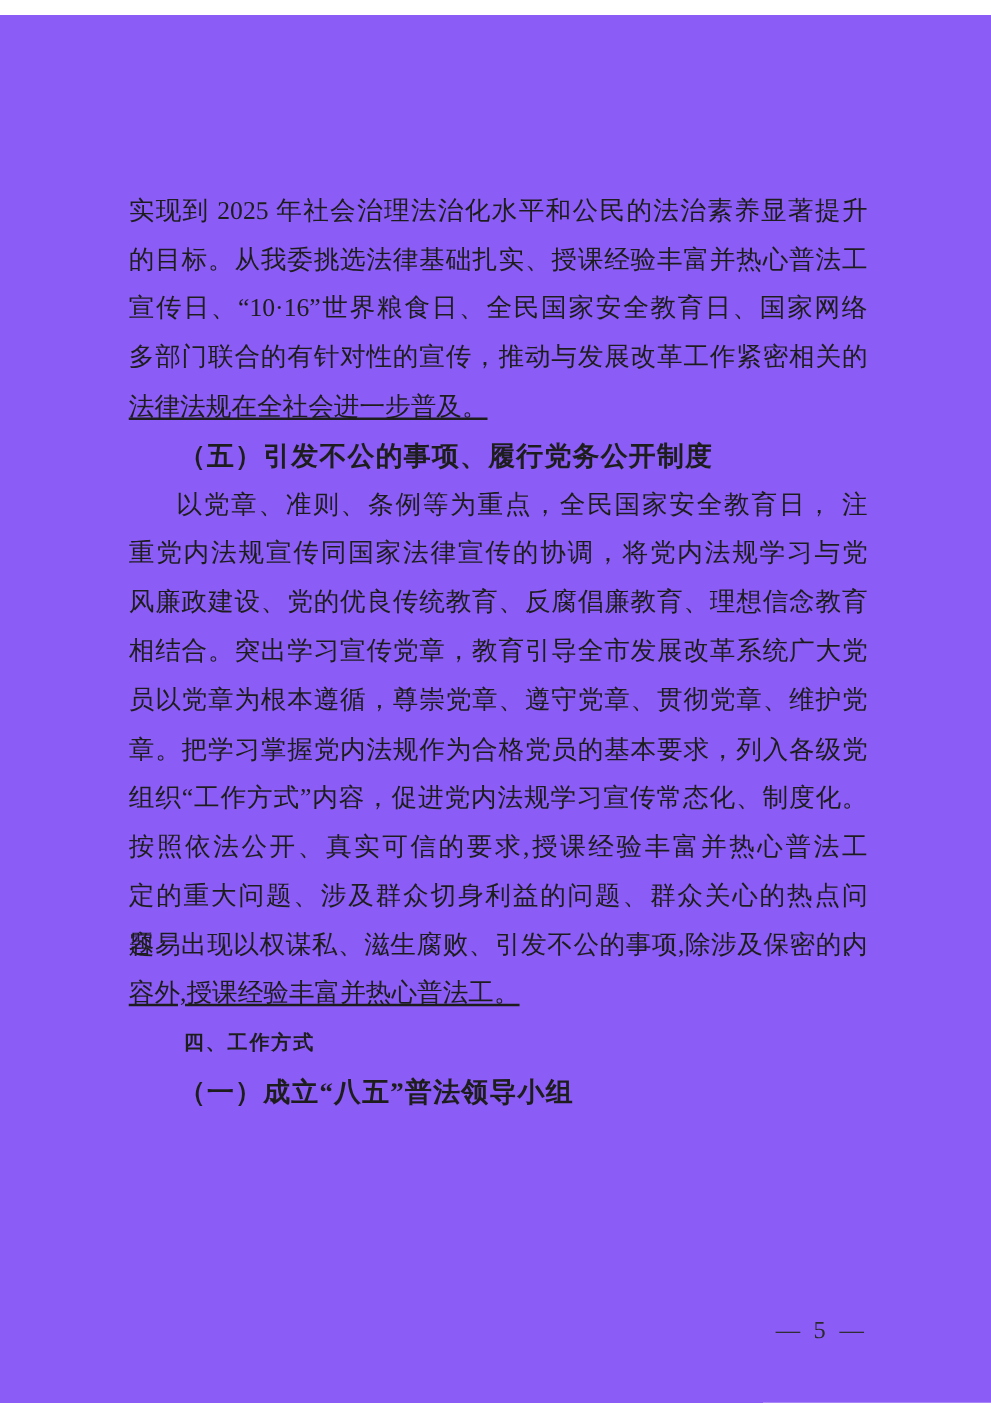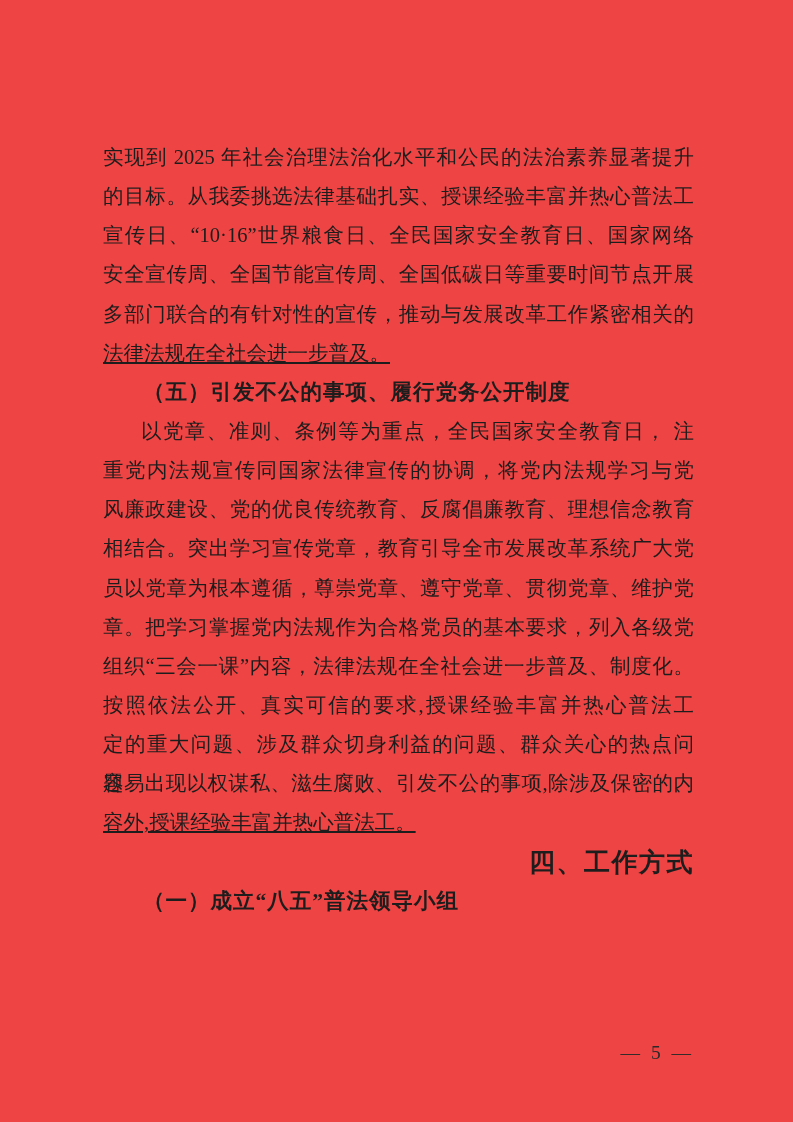--- a/index.html
+++ b/index.html
@@ -11,21 +11,22 @@
     height: 1122px;
     background: #ffffff;
     position: relative;
     overflow: hidden;
     font-family: "Liberation Serif", "DejaVu Serif", serif;
     color: #1d1d1d;
   }
   .page {
     position: absolute;
     inset: 0;
-    background: #ef4444;
+    background: #8b5cf6;
+    margin-top: 12px;
   }
   .doc {
     position: absolute;
     left: 103px;
     top: 138px;
     width: 591px;
   }
   .line {
     height: 39.15px;
     line-height: 39.15px;
@@ -53,23 +54,23 @@
     font-size: 21.5px;
     padding-left: 40px;
     text-align: left;
     white-space: nowrap;
     letter-spacing: 1px;
   }
   
   .line.h-hei {
     font-family: Liberation Serif, serif;
     font-weight: 600;
-    font-size: 26px;
+    font-size: 16px;
     padding-left: 44px;
-    text-align: right;
+    text-align: left;
     white-space: nowrap;
     letter-spacing: 1.5px;
   }
   .footer-pagenum {
     position: absolute;
     top: 1041px;
     right: 99px;
     font-size: 19.5px;
     line-height: 24px;
     letter-spacing: 3px;
@@ -79,31 +80,30 @@
 </style>
 </head>
 <body>
 
 <div class="page">
 
   <div class="doc">
     <div class="line fill">实现到 2025 年社会治理法治化水平和公民的法治素养显著提升</div>
     <div class="line fill">的目标。从我委挑选法律基础扎实、授课经验丰富并热心普法工</div>
     <div class="line fill">宣传日、“10·16”世界粮食日、全民国家安全教育日、国家网络</div>
-    <div class="line fill">安全宣传周、全国节能宣传周、全国低碳日等重要时间节点开展</div>
     <div class="line fill">多部门联合的有针对性的宣传，推动与发展改革工作紧密相关的</div>
     <div class="line end">法律法规在全社会进一步普及。</div>
     <div class="line h-kai">（五）引发不公的事项、履行党务公开制度</div>
     <div class="line fill indent">以党章、准则、条例等为重点，全民国家安全教育日， 注</div>
     <div class="line fill">重党内法规宣传同国家法律宣传的协调，将党内法规学习与党</div>
     <div class="line fill">风廉政建设、党的优良传统教育、反腐倡廉教育、理想信念教育</div>
     <div class="line fill">相结合。突出学习宣传党章，教育引导全市发展改革系统广大党</div>
     <div class="line fill">员以党章为根本遵循，尊崇党章、遵守党章、贯彻党章、维护党</div>
     <div class="line fill">章。把学习掌握党内法规作为合格党员的基本要求，列入各级党</div>
-    <div class="line fill">组织“三会一课”内容，法律法规在全社会进一步普及、制度化。</div>
+    <div class="line fill">组织“工作方式”内容，促进党内法规学习宣传常态化、制度化。</div>
     <div class="line fill">按照依法公开、真实可信的要求,授课经验丰富并热心普法工</div>
     <div class="line fill">定的重大问题、涉及群众切身利益的问题、群众关心的热点问题、</div>
     <div class="line fill">容易出现以权谋私、滋生腐败、引发不公的事项,除涉及保密的内</div>
     <div class="line end">容外,授课经验丰富并热心普法工。</div>
     <div class="line h-hei">四、工作方式</div>
     <div class="line h-kai">（一）成立“八五”普法领导小组</div>
   </div>
 
   <div class="footer-pagenum">— 5 —</div>
 

